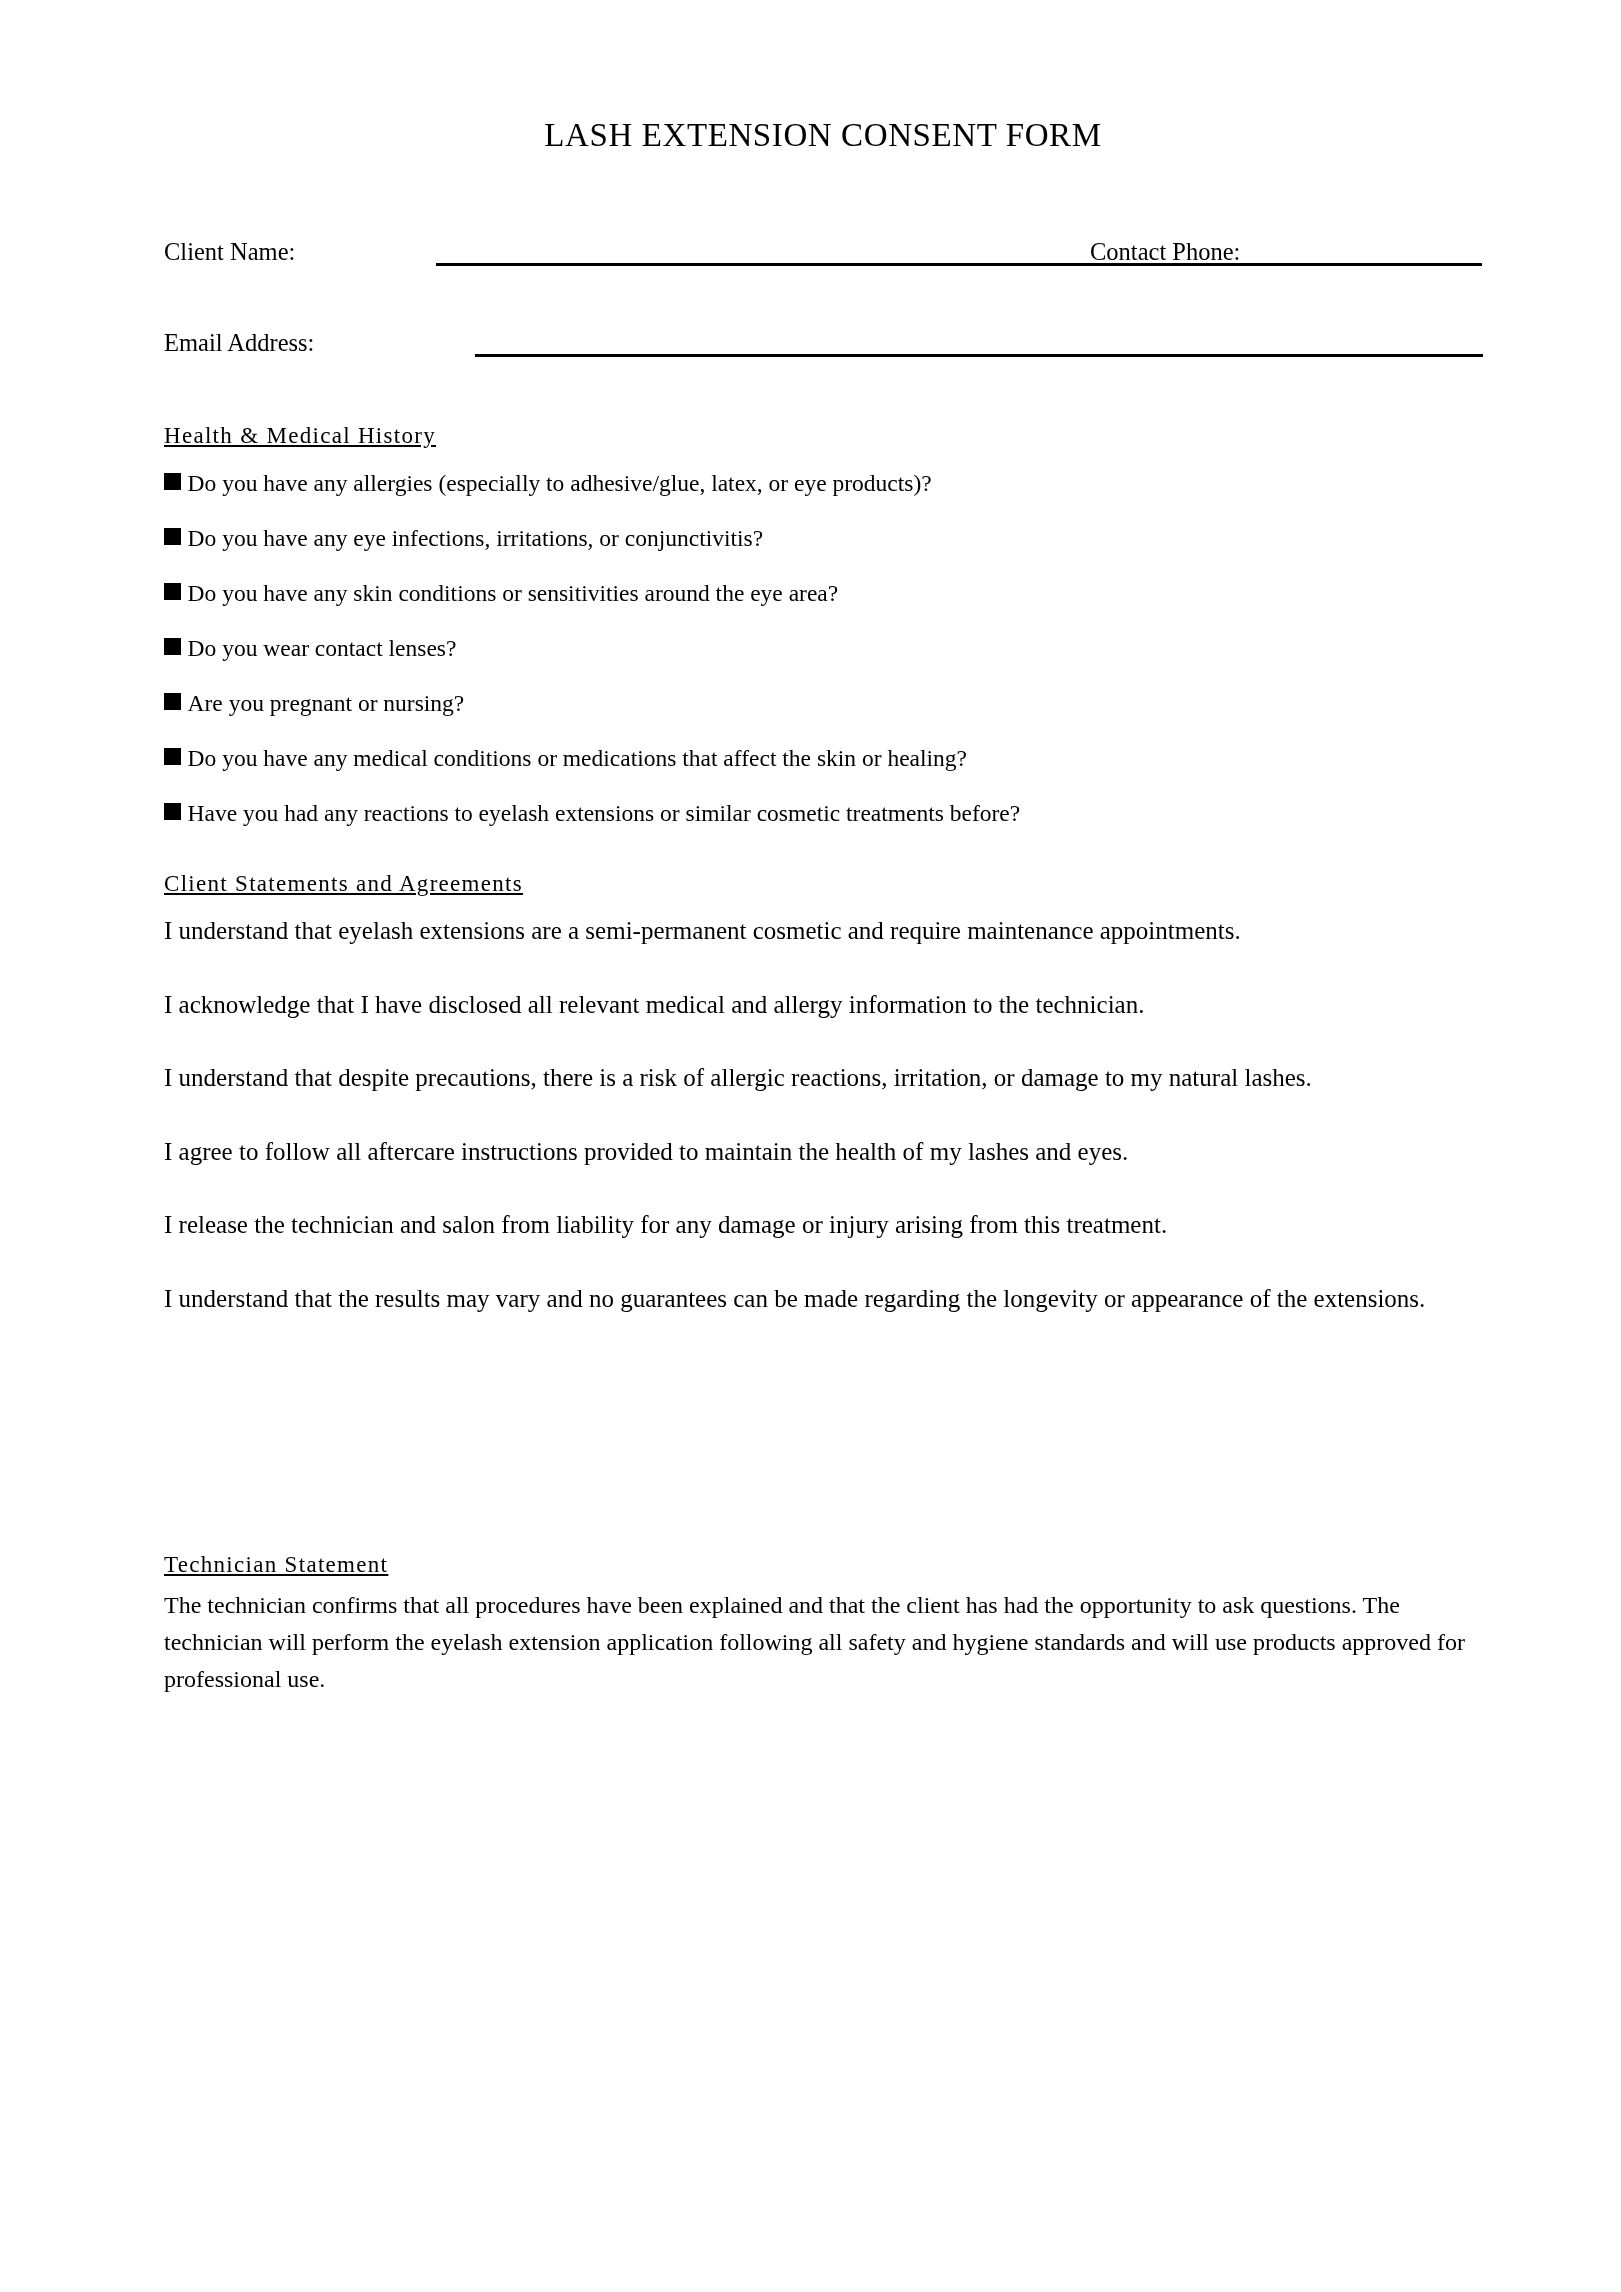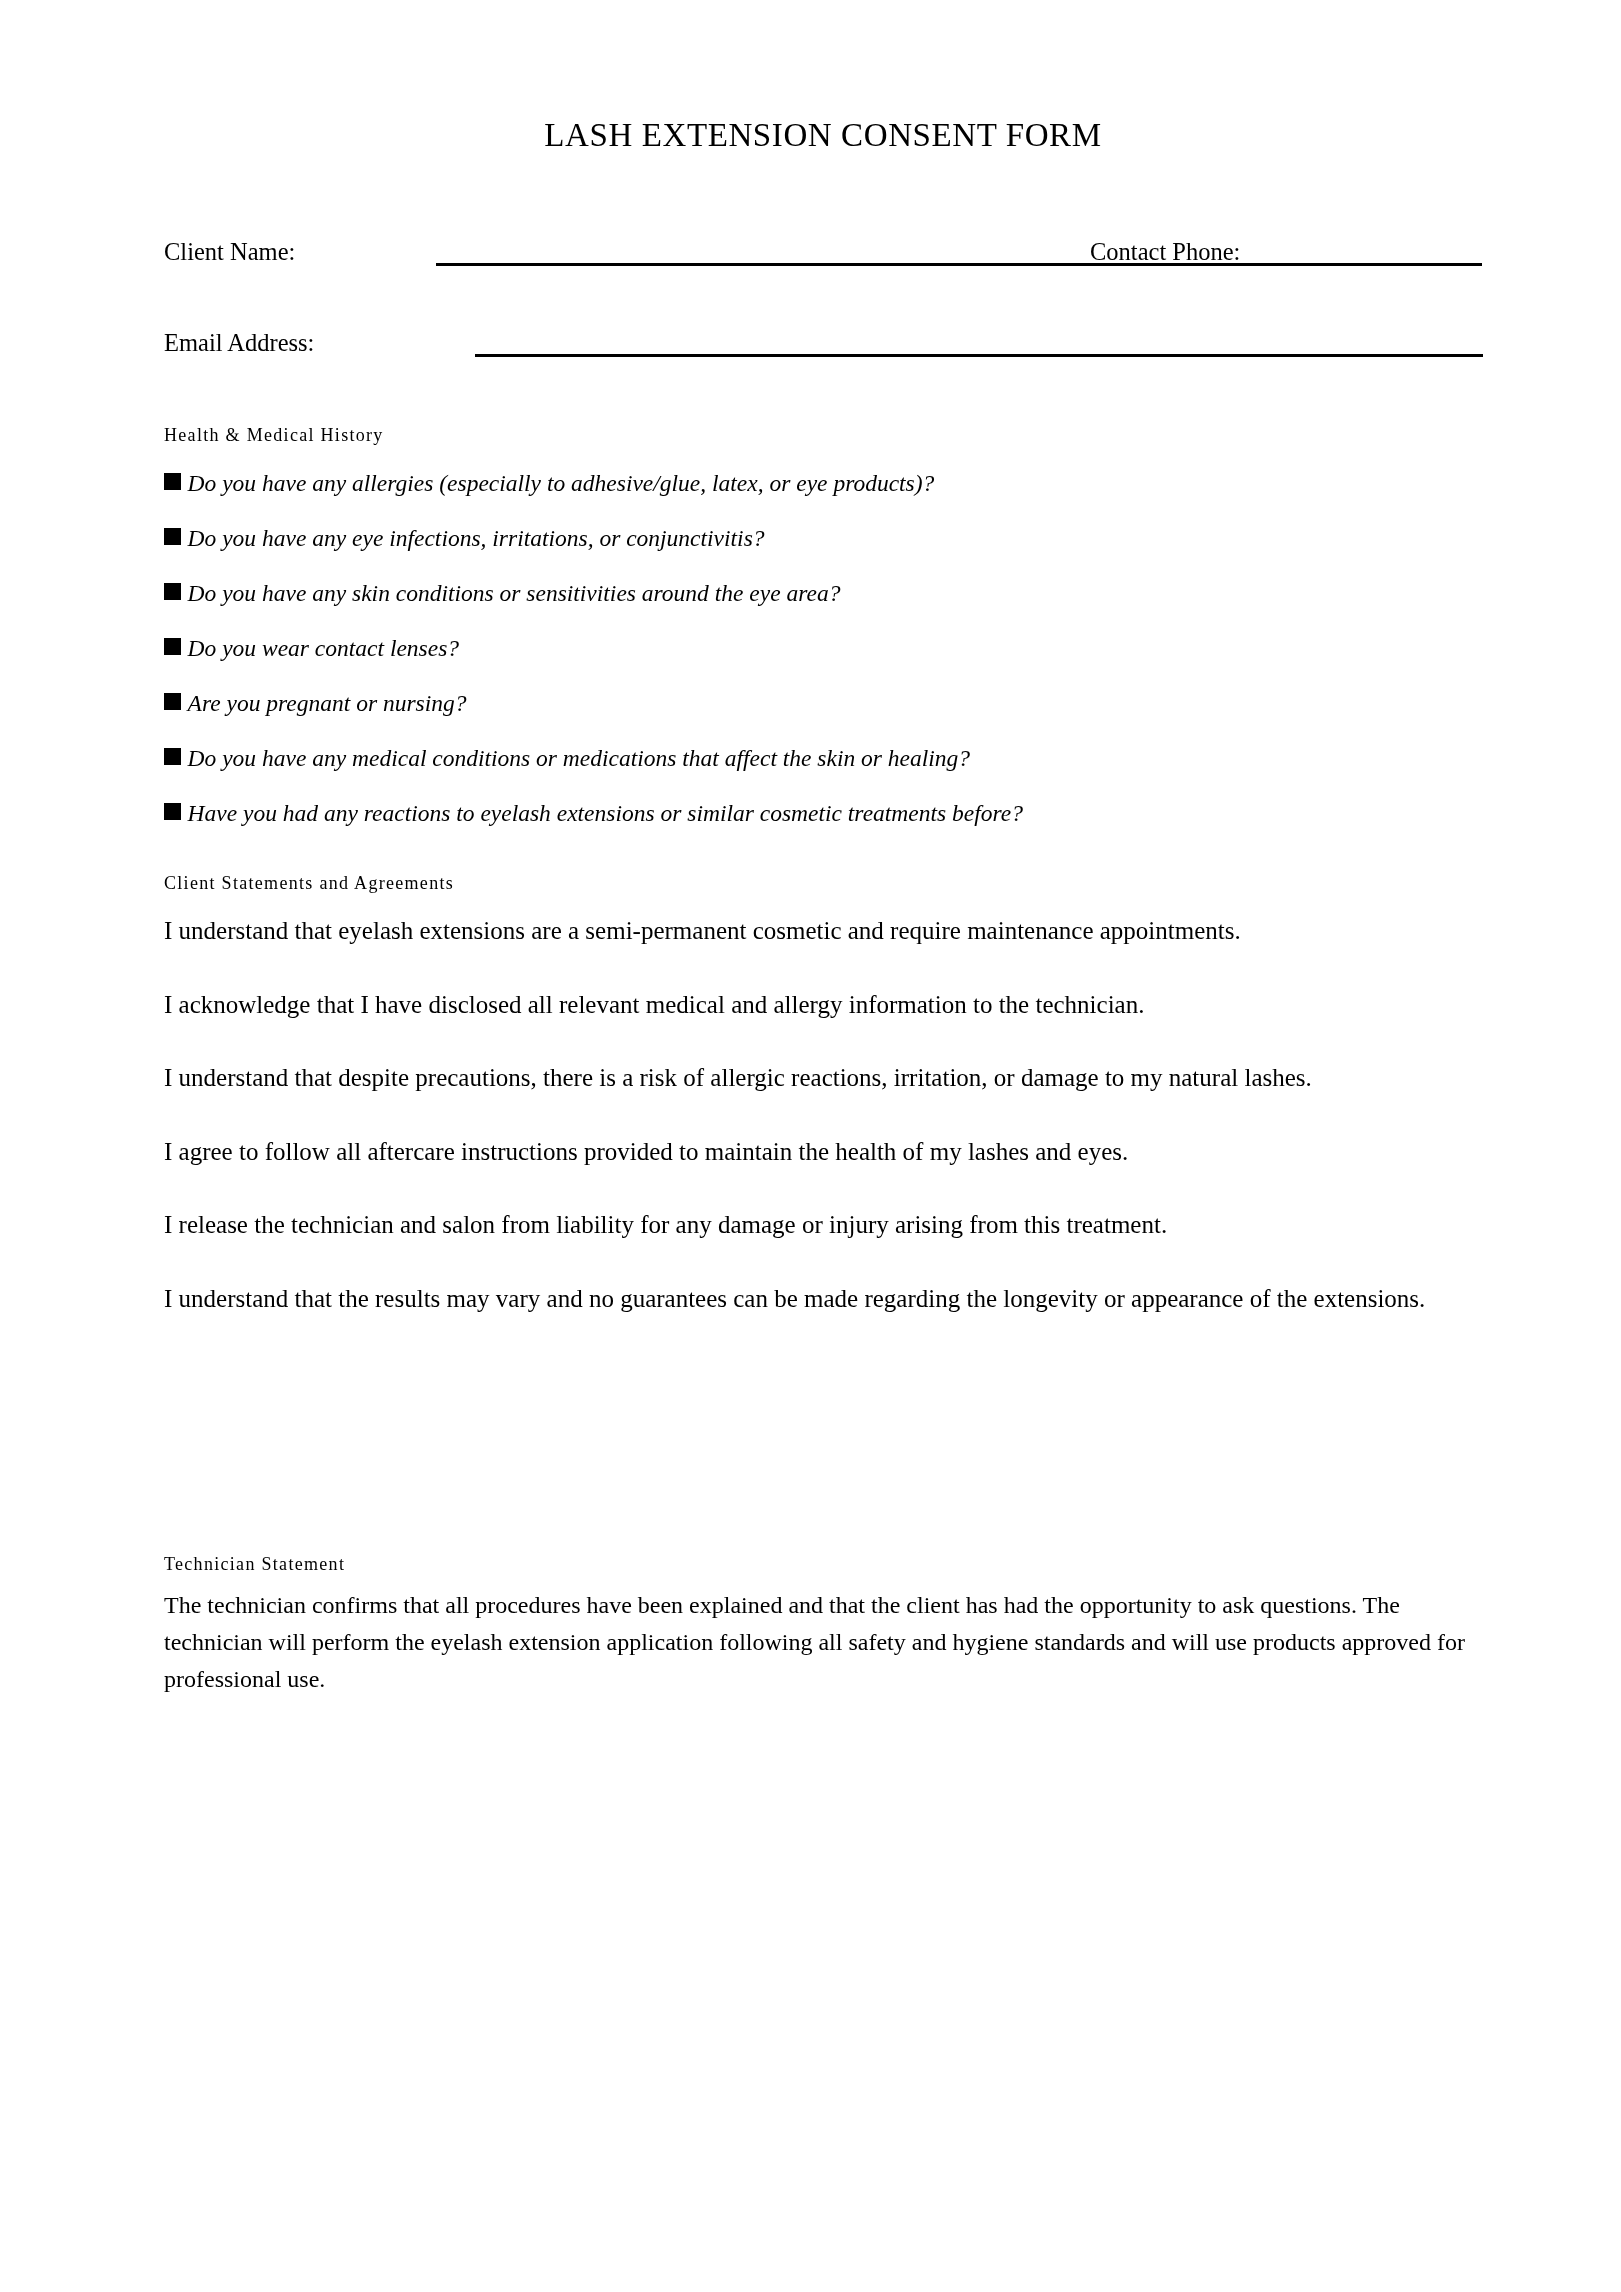--- a/index.html
+++ b/index.html
@@ -80,43 +80,43 @@
   .line-email {
     left: 311px;
     top: 28px;
     width: 1008px;
   }
 
   
   .section-heading {
     position: absolute;
     left: 0;
-    font-size: 18px;
+    font-size: 23px;
     line-height: 31px;
     letter-spacing: 1.3px;
     white-space: nowrap;
+    text-decoration: underline;
   }
   .heading-health { top: 420px; }
   .heading-agreements { top: 868px; }
   .heading-technician { top: 1549px; }
 
   
   .bullet-list {
     position: absolute;
     left: 0;
     top: 468px;
     width: 1318px;
   }
   .bullet-item {
     position: relative;
     height: 55px;
     font-size: 23.5px;
     line-height: 31px;
     white-space: nowrap;
-    font-style: italic;
   }
   .bullet-mark {
     display: inline-block;
     width: 16.7px;
     height: 16.7px;
     background: #000000;
     vertical-align: 1px;
     margin-right: 6.9px;
   }
   .bullet-text {

